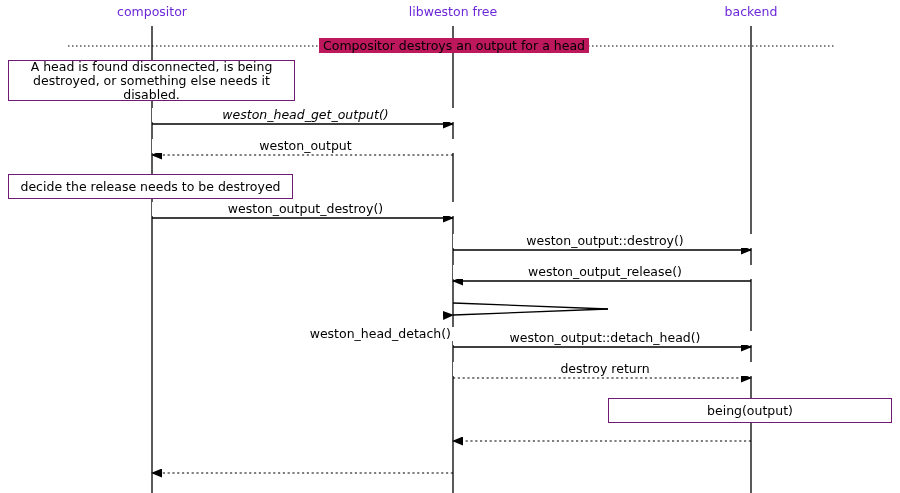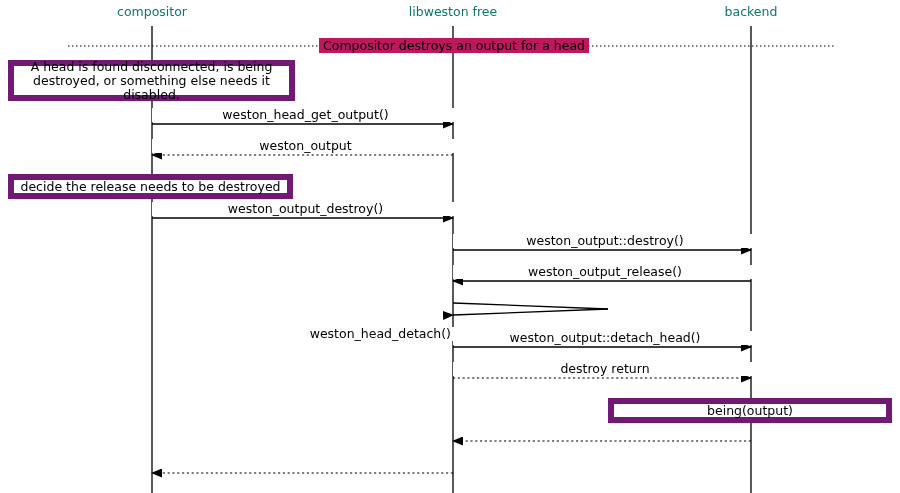--- a/index.html
+++ b/index.html
@@ -24,21 +24,21 @@
     top: 0;
     width: 900px;
     height: 493px;
   }
   .lifeline-head {
     position: absolute;
     text-align: center;
     font-size: 12.5px;
     line-height: 15px;
     white-space: nowrap;
-    color: #0f766e;
+    color: #6d28d9;
   }
   .msg-label {
     position: absolute;
     text-align: center;
     font-size: 12.5px;
     line-height: 14px;
     white-space: nowrap;
     color: #000;
     background: #ffffff;
     padding: 0 3px;
@@ -49,21 +49,21 @@
     line-height: 14px;
     white-space: nowrap;
     background: #ffffff;
     padding: 0 4px;
     text-align: center;
     color: #000;
   }
   .note-box {
     position: absolute;
     box-sizing: border-box;
-    border: 6px solid #701a75;
+    border: 1px solid #701a75;
     background: #ffffff;
     font-size: 12.5px;
     line-height: 14px;
     text-align: center;
     color: #000;
     display: flex;
     align-items: center;
     justify-content: center;
     padding: 1px 4px;
   }
@@ -104,21 +104,21 @@
         <line x1="453" y1="473" x2="152" y2="473" stroke="#000000" stroke-width="1" stroke-dasharray="2.2,2.6" marker-end="url(#arrow-solid)"></line>
       </g>
   </svg>
 
   <div id="heads-layer">
       <div class="lifeline-head" style="left: 42px; top: 4px; width: 220px;">compositor</div>
       <div class="lifeline-head" style="left: 343px; top: 4px; width: 220px;">libweston free</div>
       <div class="lifeline-head" style="left: 641px; top: 4px; width: 220px;">backend</div>
     </div>
   <div id="labels-layer">
-      <div class="msg-label" style="left: 152px; width: 301px; top: 108px;">weston_head_get_output()</div>
+      <div class="msg-label" style="left: 152px; width: 301px; top: 108px; font-style: italic;">weston_head_get_output()</div>
       <div class="msg-label" style="left: 152px; width: 301px; top: 139px;">weston_output</div>
       <div class="msg-label" style="left: 152px; width: 301px; top: 202px;">weston_output_destroy()</div>
       <div class="msg-label" style="left: 453px; width: 298px; top: 234px;">weston_output::destroy()</div>
       <div class="msg-label" style="left: 453px; width: 298px; top: 265px;">weston_output_release()</div>
       <div class="msg-label" style="left: 193px; width: 255px; text-align: right; top: 297px; margin-top: 30px;">weston_head_detach()</div>
       <div class="msg-label" style="left: 453px; width: 298px; top: 331px;">weston_output::detach_head()</div>
       <div class="msg-label" style="left: 453px; width: 298px; top: 362px;">destroy return</div>
     </div>
   <div id="notes-layer">
       <div class="note-box" style="left: 8px; top: 60px; width: 287px; height: 41px;">

